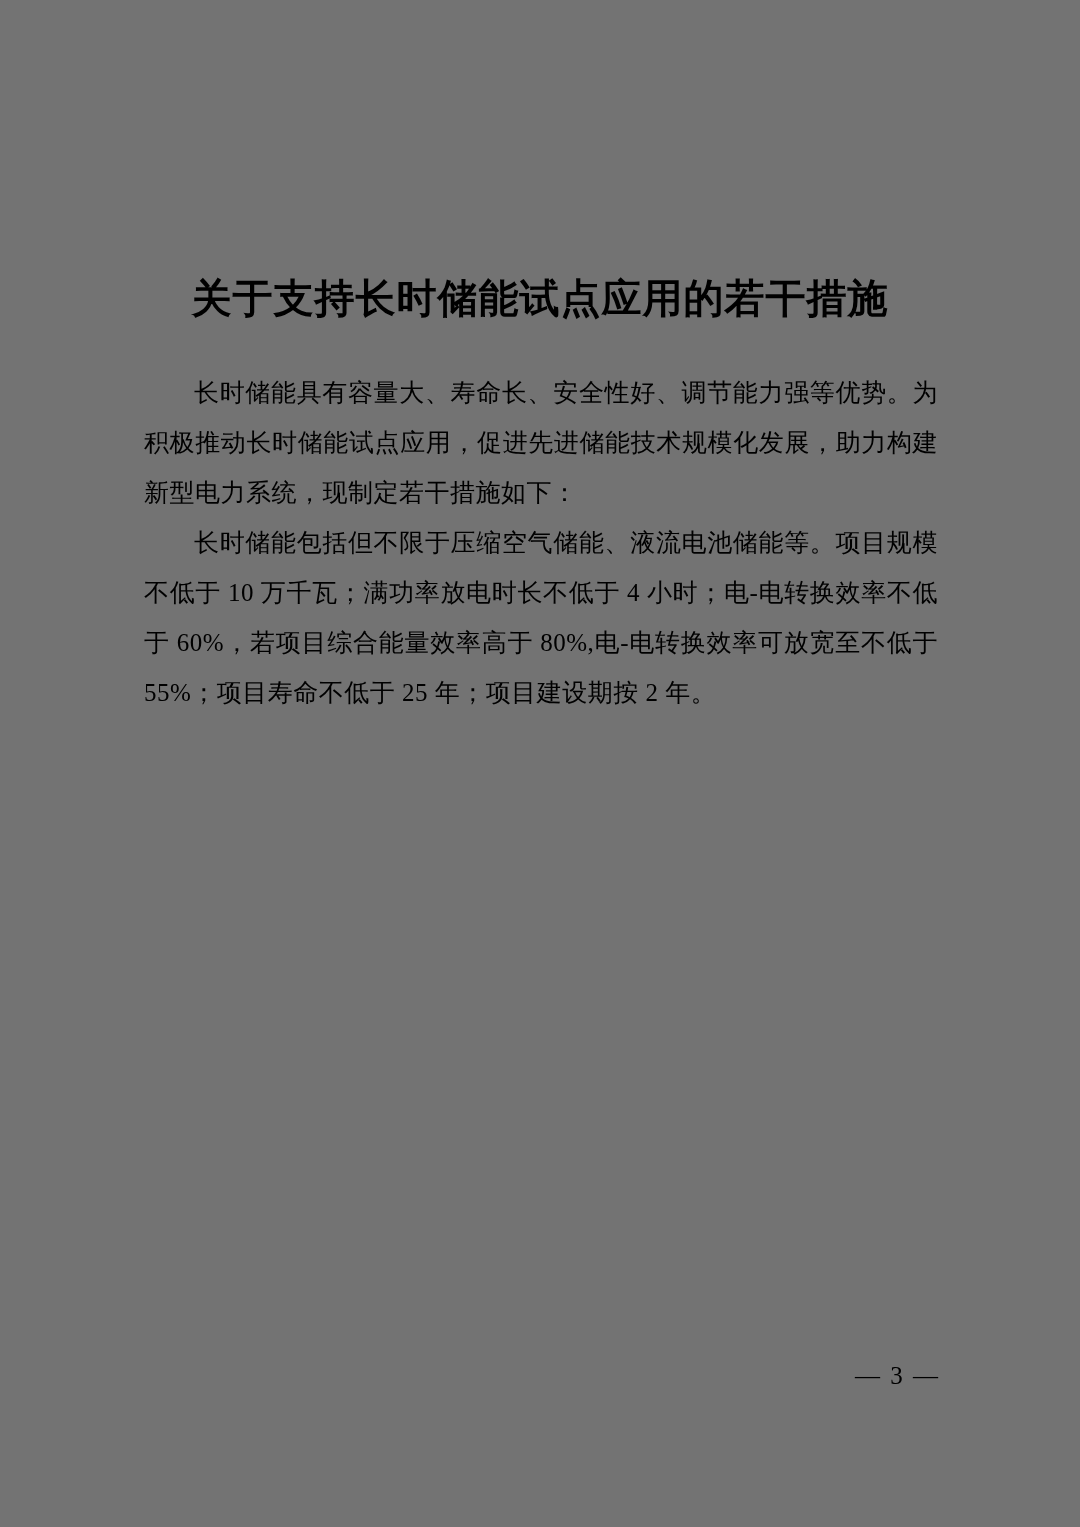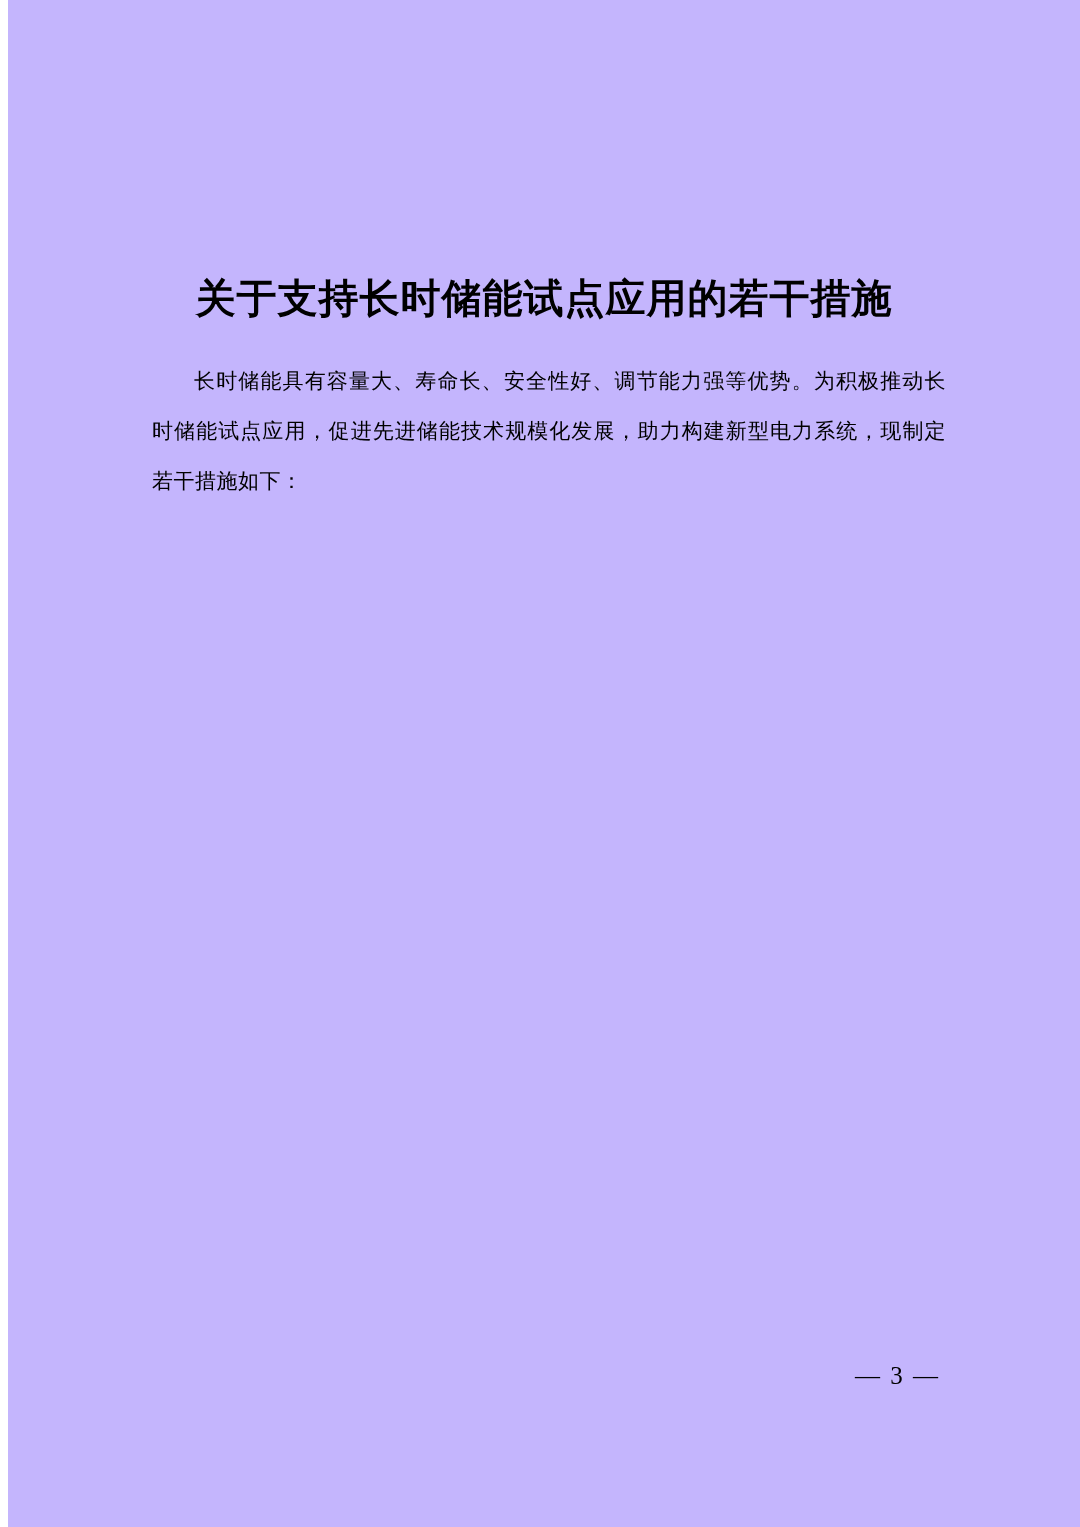--- a/index.html
+++ b/index.html
@@ -10,44 +10,43 @@
     background: #ffffff;
     color: #000000;
     font-family: "Liberation Serif", "DejaVu Serif", serif;
     position: relative;
     overflow: hidden;
   }
 
   .page {
     position: absolute;
     inset: 0;
-    background: #c4b5fd;
-    margin-left: 8px;
+    background: #737373;
   }
 
   
   .doc-title {
     position: absolute;
     top: 244px;
     left: 0;
     width: 100%;
     text-align: center;
     font-size: 40px;
     font-weight: bold;
     letter-spacing: 1px;
     font-family: "Liberation Serif", "DejaVu Serif", serif;
   }
 
   
   .doc-body {
     position: absolute;
-    top: 356px;
+    top: 368px;
     left: 144px;
     width: 794px;
-    font-size: 21px;
+    font-size: 25px;
     line-height: 50px;
     text-align: justify;
     text-justify: inter-ideograph;
     letter-spacing: 0.5px;
   }
 
   .doc-body p {
     margin: 0;
     text-indent: 2em;
   }
@@ -71,17 +70,18 @@
 </style>
 </head>
 <body>
 
 <div class="page">
 
   <h1 class="doc-title">关于支持长时储能试点应用的若干措施</h1>
 
   <div class="doc-body">
       <p class="paragraph">长时储能具有容量大、寿命长、安全性好、调节能力强等优势。为积极推动长时储能试点应用，促进先进储能技术规模化发展，助力构建新型电力系统，现制定若干措施如下：</p>
+      <p class="paragraph">长时储能包括但不限于压缩空气储能、液流电池储能等。项目规模不低于 10 万千瓦；满功率放电时长不低于 4 小时；电-电转换效率不低于 60%，若项目综合能量效率高于 80%,电-电转换效率可放宽至不低于 55%；项目寿命不低于 25 年；项目建设期按 2 年。</p>
     </div>
 
   <div class="page-number">— 3 —</div>
 
 </div>
 
 </body></html>

